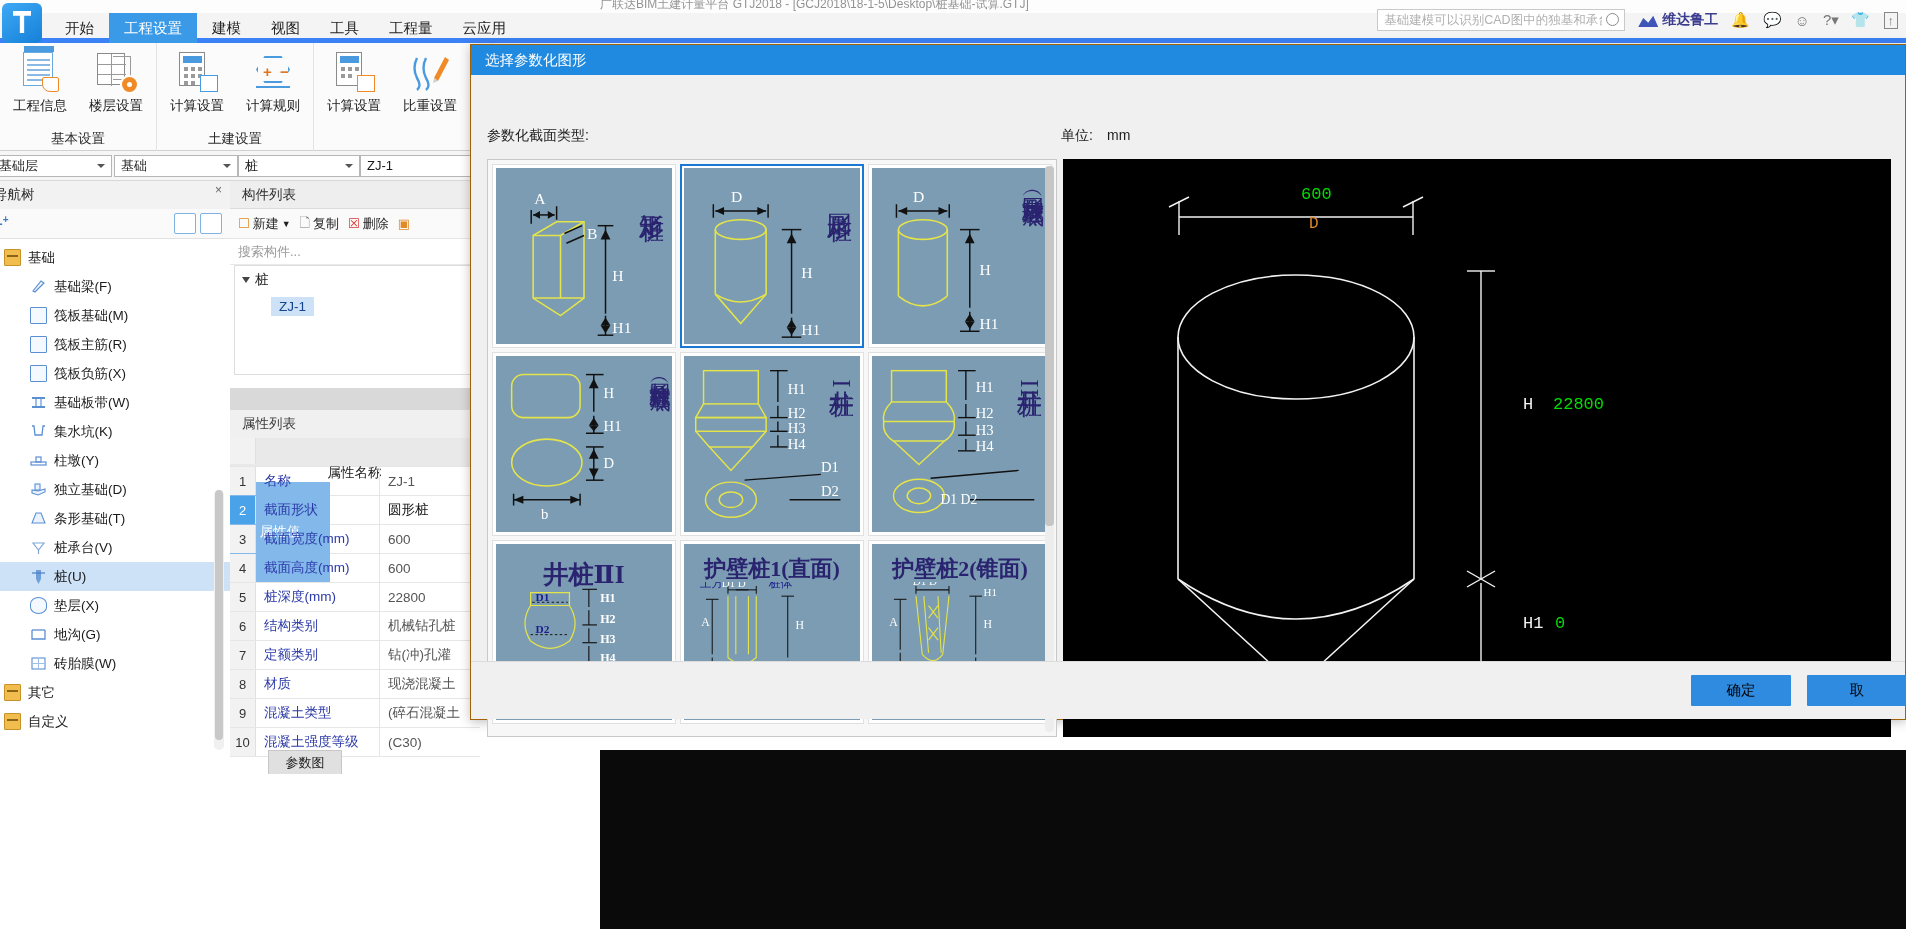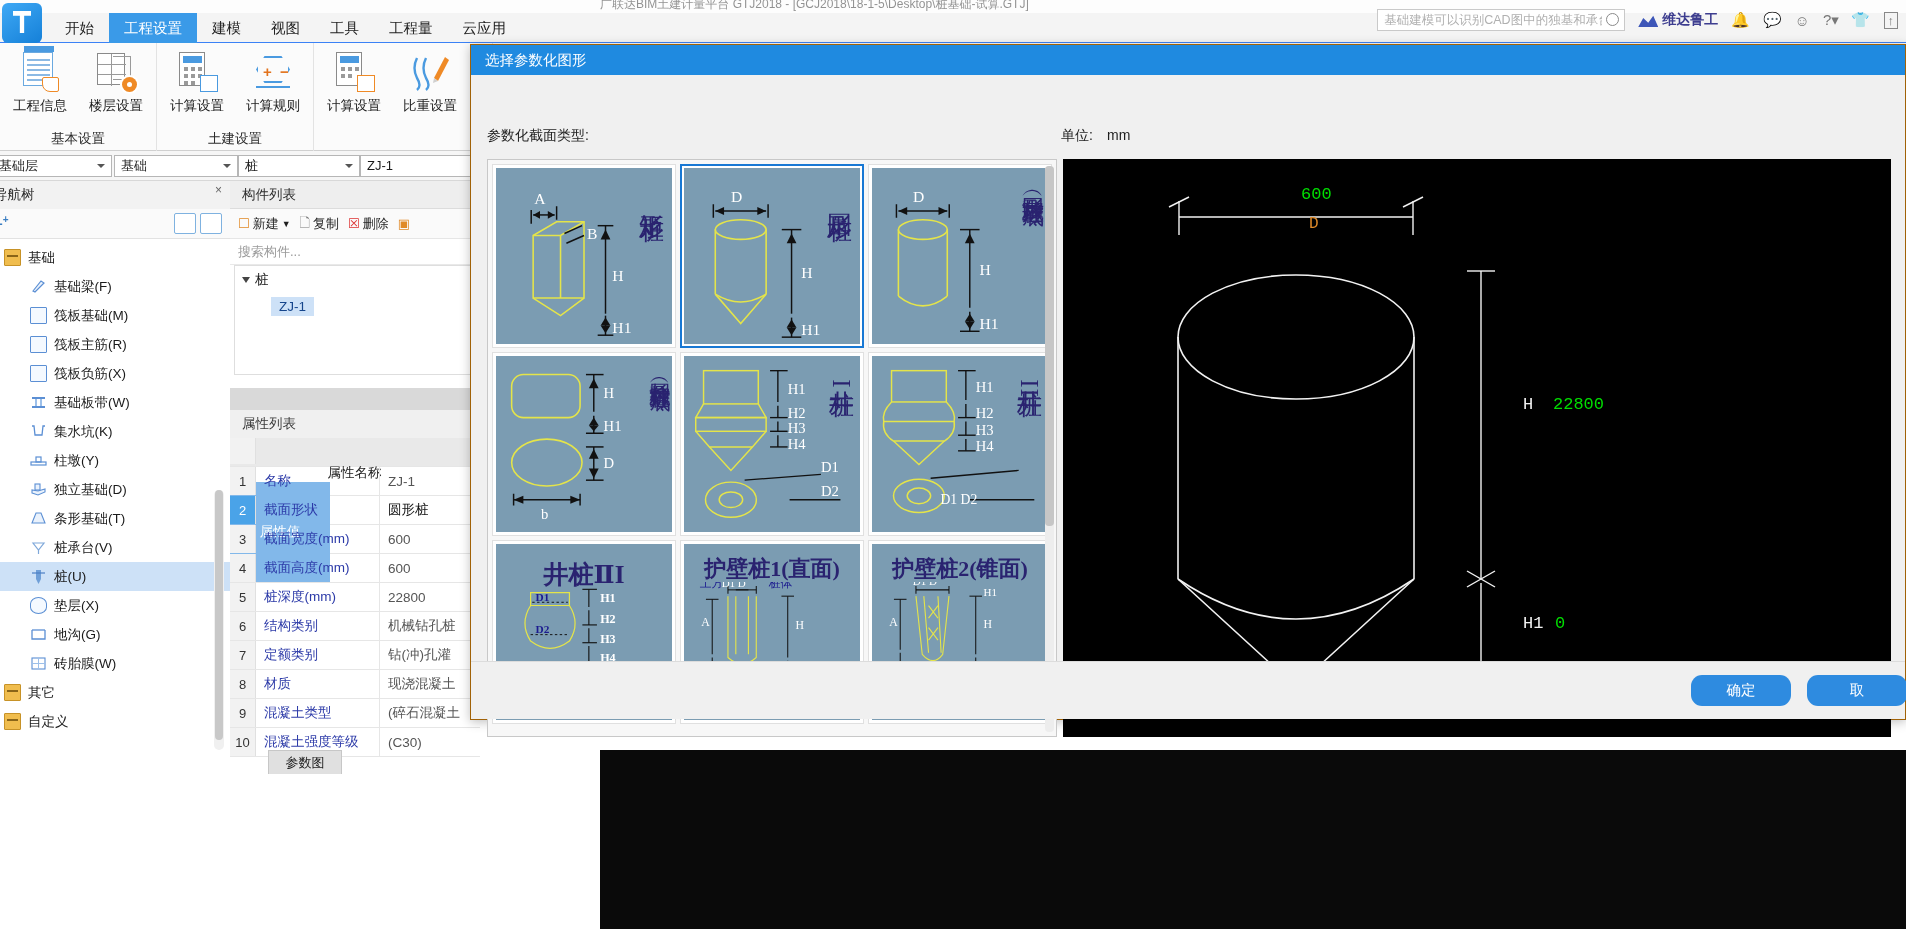--- a/index.html
+++ b/index.html
@@ -10,21 +10,21 @@
     background:#ffffff; font-size:13px; color:#222;
   }
   #root{position:relative;width:1906px;height:929px;}
 
   
   .app-titlebar{position:absolute;left:0;top:0;width:1906px;height:13px;background:#fdfdfd;overflow:hidden;}
   .title-text{position:absolute;left:600px;top:-4px;font-size:12px;color:#3a3a3a;white-space:nowrap;opacity:.55;}
   .qat{position:absolute;left:196px;top:-8px;height:14px;display:flex;gap:11px;align-items:center;opacity:.75;}
   .qat span{display:inline-block;width:14px;height:12px;}
 
-  .ribbon-tabs{position:absolute;left:0;top:13px;width:1906px;height:30px;background:#f4f4f4;border-bottom:1px solid #3b82f6;}
+  .ribbon-tabs{position:absolute;left:0;top:13px;width:1906px;height:30px;background:#f4f4f4;border-bottom:5px solid #3b82f6;}
   .logo{position:absolute;left:2px;top:-10px;width:40px;height:40px;border-radius:6px;
         background:linear-gradient(145deg,#3fa9f5,#1580d8);}
   .logo:after{content:"";position:absolute;left:11px;top:8px;width:18px;height:22px;
         background:#fff;clip-path:polygon(0 0,100% 0,100% 22%,62% 22%,62% 100%,38% 100%,38% 22%,0 22%);}
   .tabstrip{position:absolute;left:50px;top:0;height:30px;display:flex;align-items:stretch;}
   .tab{padding:0 15px;display:flex;align-items:center;font-size:14.5px;color:#222;cursor:default;}
   .tab.active{background:#3a9ae8;color:#fff;}
 
   .ribbon-body{position:absolute;left:0;top:43px;width:1906px;height:108px;background:#fbfbfb;border-bottom:1px solid #d0d0d0;}
   .rb-groups{position:absolute;left:0;top:0;display:flex;height:108px;}
@@ -132,22 +132,22 @@
   .gscroll{position:absolute;right:2px;top:6px;width:9px;height:566px;background:#ededed;border-radius:4px;}
   .gscroll i{position:absolute;left:0;top:0;width:9px;height:360px;background:#c6c6c6;border-radius:4px;}
 
   .preview{position:absolute;left:592px;top:84px;width:828px;height:578px;background:#000;overflow:hidden;}
   .pv-txt{position:absolute;font-family:"Liberation Mono","DejaVu Sans Mono",monospace;}
   .green{color:#00dd00;}
   .white{color:#f2f2f2;}
   .orange{color:#e08a28;}
 
   .dlg-foot{position:absolute;left:0;bottom:0;width:100%;height:58px;background:#f0f0f0;border-top:1px solid #dcdcdc;}
-  .btn{position:absolute;top:13px;height:31px;width:100px;background:#2e8be0;color:#ffffff;border:none;
-       font-size:14.5px;font-family:Liberation Mono, monospace;cursor:pointer;border-radius:11px;}
+  .btn{position:absolute;top:13px;height:31px;width:100px;background:#2e8be0;color:#000000;border:none;
+       font-size:14.5px;font-family:Liberation Mono, monospace;cursor:pointer;border-radius:1px;}
   .btn.ghost{background:#2e8be0;}
 </style>
 </head>
 <body>
 
 <div id="root">
 
   <div class="app-titlebar">
     <div class="title-text">广联达BIM土建计量平台 GTJ2018 - [GCJ2018\18-1-5\Desktop\桩基础-试算.GTJ]</div>
     <div class="qat">

